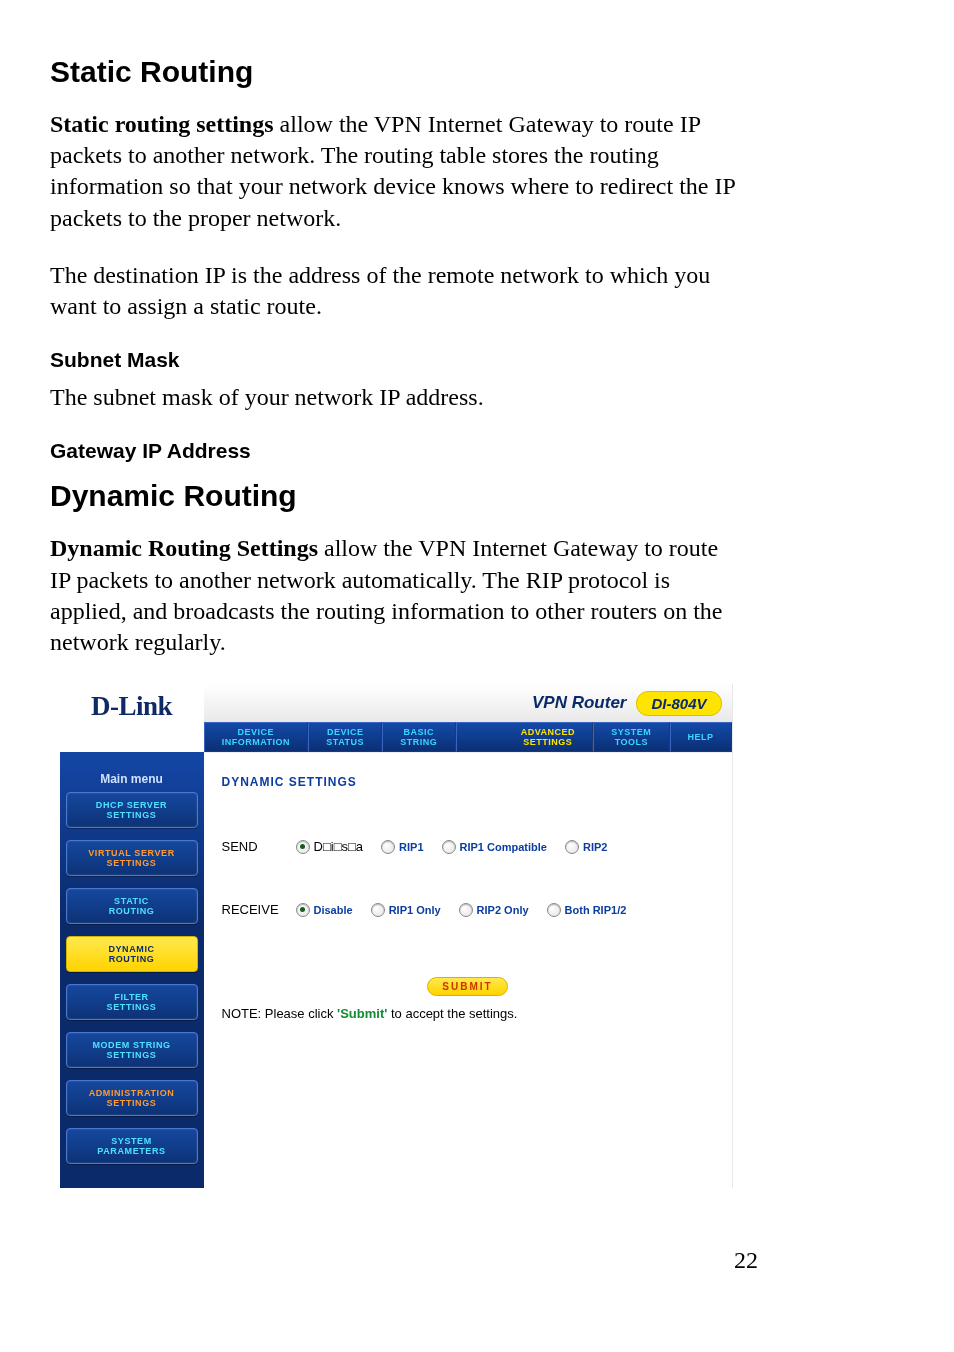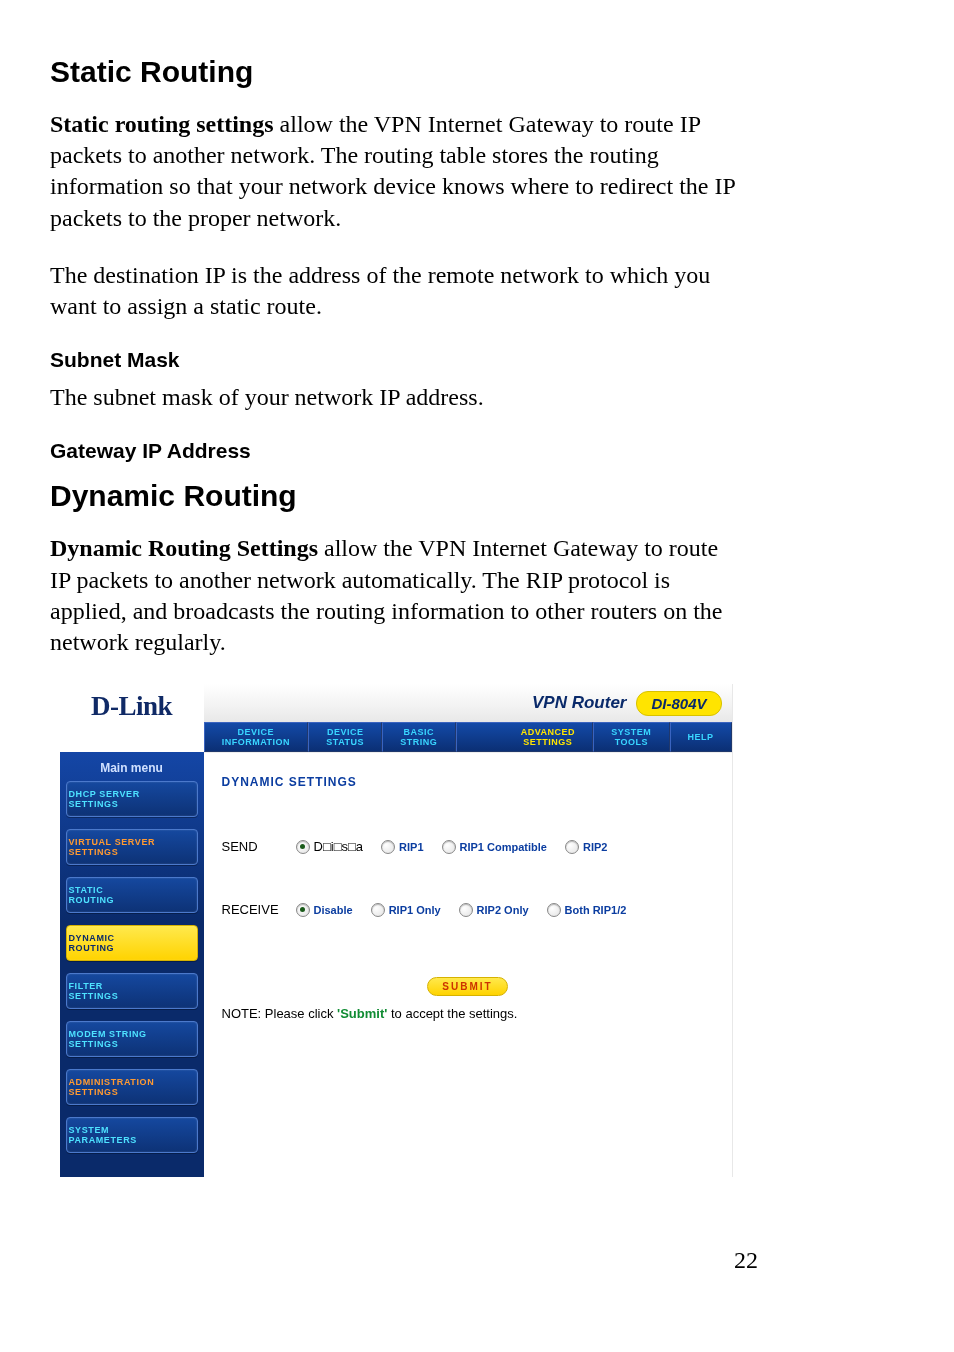--- a/index.html
+++ b/index.html
@@ -130,27 +130,27 @@
     width: 144px;
     background: linear-gradient(180deg, #1446a6 0%, #0a2a6a 40%, #0a2a6a 100%);
     padding: 8px 6px 12px 6px;
     box-sizing: border-box;
   }
   .main-menu-label {
     color: #cfe0ff;
     font-size: 12px;
     font-weight: bold;
     text-align: center;
-    margin: 1px 0 6px 0;
+    margin: 12px 0 6px 0;
   }
   .side-item {
     display: flex;
     flex-direction: column;
     justify-content: center;
-    align-items: flex-start;
+    align-items: center;
     text-align: center;
     min-height: 30px;
     margin-bottom: 12px;
     border: 1px solid #4b79cc;
     border-radius: 4px;
     background: linear-gradient(#15489f 0%, #0d3276 100%);
     color: #4ee2ff;
     font-size: 9px;
     font-weight: bold;
     line-height: 1.15;

